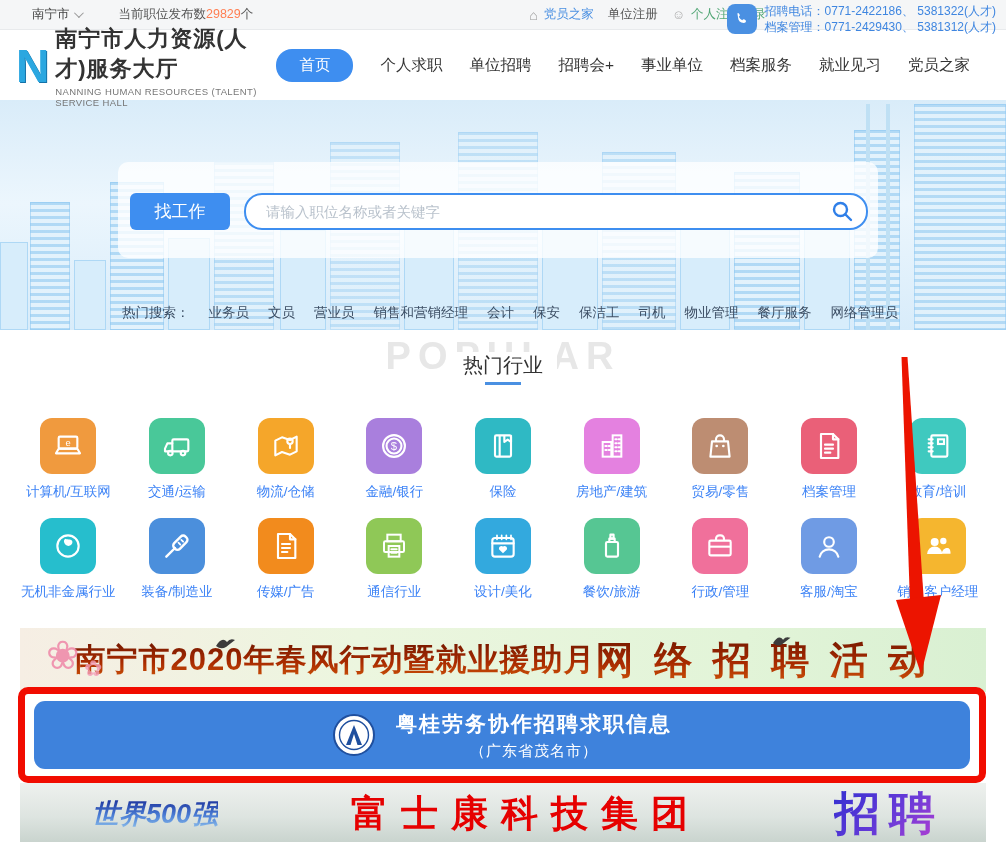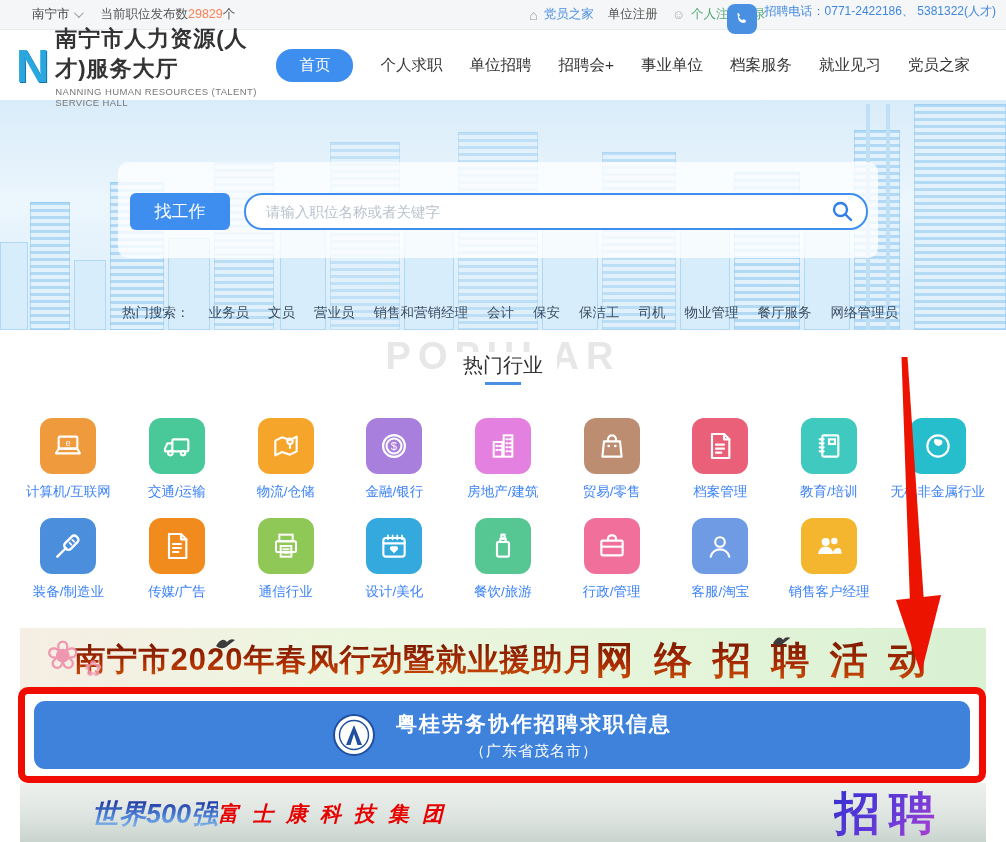--- a/index.html
+++ b/index.html
@@ -6,21 +6,21 @@
   body { background:#888; font-family:"Liberation Sans","DejaVu Sans",sans-serif; }
   #app { position:relative; width:1006px; height:842px; background:#fff; overflow:hidden; margin:0 auto; }
 
   
   .topbar { position:absolute; top:0; left:0; width:1006px; height:30px;
     background:#f5f6f7; border-bottom:1px solid #e8eaec; display:flex; align-items:center;
     font-size:12.5px; color:#555; padding:0 10px 0 32px; z-index:30; }
   .topbar .city { color:#444; cursor:pointer; display:flex; align-items:center; gap:4px; }
   .chevron { display:inline-block; width:7px; height:7px; border-right:1.5px solid #999;
     border-bottom:1.5px solid #999; transform:rotate(45deg) translateY(-2px); }
-  .jobcount { margin-left:20px; color:#555; }
+  .jobcount { margin-left:38px; color:#555; }
   .jobcount b { color:#ff7e52; font-weight:normal; }
   .topbar-right { margin-left:auto; display:flex; align-items:center; gap:14px; padding-right:230px; }
   .tb-link { text-decoration:none; cursor:pointer; }
   .lnk-blue { color:#4a90e2; }
   .lnk-dark { color:#555; }
   .lnk-green { color:#53a776; }
   .home-glyph { color:#999; font-size:14px; margin-right:-8px; }
   .person-glyph { color:#aaa; font-size:13px; margin-right:-8px; }
   .phone-box { position:absolute; top:3px; right:10px; display:flex; align-items:flex-start; gap:8px; z-index:31; }
   .phone-badge { width:30px; height:30px; border-radius:8px; background:#4a90e2; display:flex;
@@ -95,22 +95,22 @@
   .bb-text { text-align:center; color:#fff; }
   .bb-l1 { font-size:21px; font-weight:bold; letter-spacing:2px; }
   .bb-l2 { font-size:15px; margin-top:4px; letter-spacing:1px; }
 
   .banner3 { position:absolute; top:783px; left:20px; width:966px; height:62px;
     background:linear-gradient(180deg,#eef1ee 0%,#dde4e0 55%,#c7d2cc 100%);
     display:flex; align-items:center; overflow:hidden; cursor:pointer; z-index:2; }
   .b3-left { margin-left:72px; font-size:27px; font-weight:900; font-style:italic;
     background:linear-gradient(180deg,#10218f 0%,#4c7fd6 55%,#9fd0f0 100%);
     -webkit-background-clip:text; background-clip:text; color:transparent; white-space:nowrap; }
-  .b3-center { flex:1; font-size:21px; font-weight:900; color:#e60000;
-    letter-spacing:13px; white-space:nowrap;font-style:italic; }
+  .b3-center { flex:1; text-align:center; font-size:37px; font-weight:900; color:#e60000;
+    letter-spacing:13px; white-space:nowrap; }
   .b3-right { margin-right:42px; font-size:46px; font-weight:900; letter-spacing:9px;
     background:linear-gradient(135deg,#2f2fd0 0%,#6a3bd8 55%,#c13fd0 100%);
     -webkit-background-clip:text; background-clip:text; color:transparent; white-space:nowrap; }
 
   .arrow-svg { position:absolute; top:0; left:0; z-index:40; pointer-events:none; }
 </style>
 </head>
 <body>
 
 <div id="app">
@@ -131,20 +131,21 @@
   </div>
 
   <div class="phone-box">
     <div class="phone-badge">
       <svg width="16" height="16" viewBox="0 0 24 24">
           <path d="M6 3c1 0 2.5 2 2.7 3.1.2 1-.8 1.8-1.4 2.5.8 2.3 2.8 4.3 5.1 5.1.7-.6 1.5-1.6 2.5-1.4C16 12.5 18 14 18 15c0 1.6-1.6 3-3.2 3C9.3 17.6 6.4 14.7 6 9.2 5.9 7 4.4 3 6 3z" fill="#fff"></path>
         </svg>
     </div>
     <div class="phone-lines">
       <div>招聘电话：0771-2422186、 5381322(人才)</div>
+      <div>档案管理：0771-2429430、 5381312(人才)</div>
     </div>
   </div>
 
   <div class="header">
     <div class="logo">
       <div class="logo-n">N</div>
       <div class="logo-txt">
         <div class="t1">南宁市人力资源(人才)服务大厅</div>
         <div class="t2">NANNING HUMAN RESOURCES (TALENT) SERVICE HALL</div>
       </div>
@@ -252,20 +253,30 @@
       <div class="ic" style="background: rgb(169, 127, 221);">
         <svg width="32" height="32" viewBox="0 0 24 24" fill="none" stroke="#fff" stroke-width="1.6">
             <circle cx="12" cy="12" r="8.2"></circle>
             <circle cx="12" cy="12" r="5.6"></circle>
             <text x="12" y="15" font-size="8.5" fill="#fff" stroke="none" text-anchor="middle">$</text>
           </svg>
       </div>
       <div class="lb">金融/银行</div>
     </div>
     <div class="cell">
+      <div class="ic" style="background: rgb(47, 185, 196);">
+        <svg width="32" height="32" viewBox="0 0 24 24" fill="none" stroke="#fff" stroke-width="1.6" stroke-linejoin="round">
+            <rect x="6" y="4" width="12" height="16" rx="1"></rect>
+            <path d="M9.5 4v16"></path>
+            <path d="M13 4v5l2.5-1.8L18 9V4"></path>
+          </svg>
+      </div>
+      <div class="lb">保险</div>
+    </div>
+    <div class="cell">
       <div class="ic" style="background: rgb(228, 129, 224);">
         <svg width="32" height="32" viewBox="0 0 24 24" fill="none" stroke="#fff" stroke-width="1.5" stroke-linecap="round">
             <rect x="5" y="9" width="6.5" height="11"></rect>
             <rect x="12.5" y="4" width="6.5" height="16"></rect>
             <path d="M7 12h1M9.5 12h1M7 15h1M9.5 15h1M14.5 7h1M17 7h1M14.5 10h1M17 10h1M14.5 13h1M17 13h1M14.5 16h1M17 16h1"></path>
           </svg>
       </div>
       <div class="lb">房地产/建筑</div>
     </div>
     <div class="cell">

